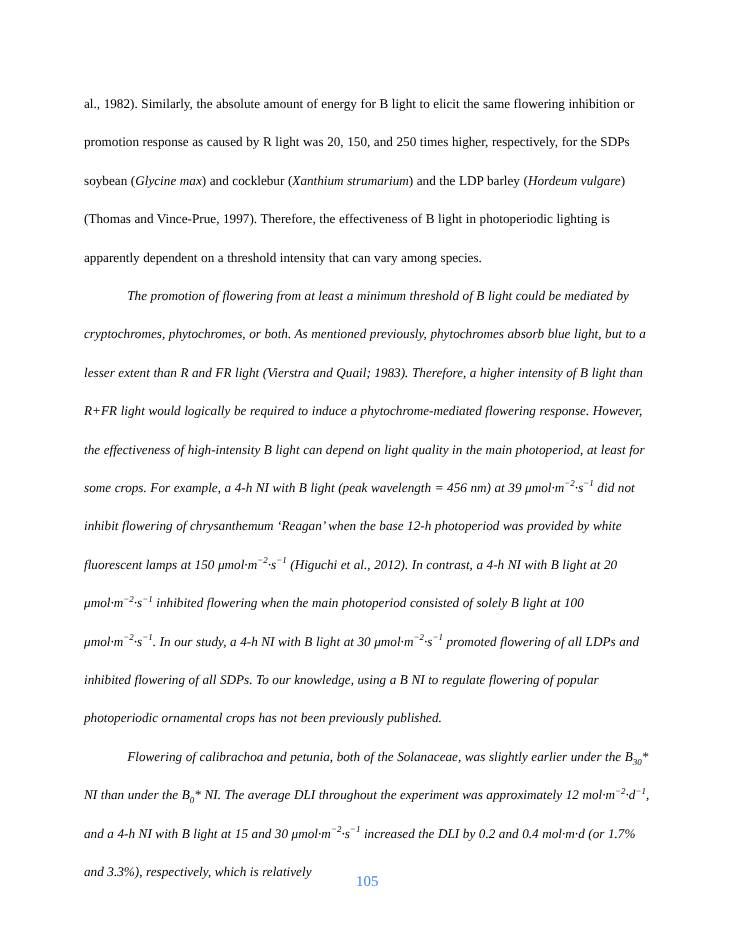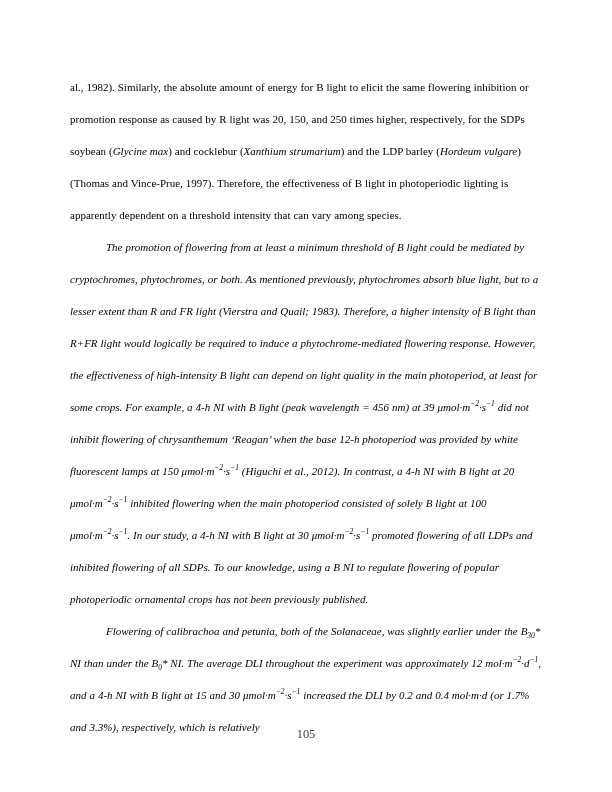--- a/index.html
+++ b/index.html
@@ -65,21 +65,21 @@
   }
 
   .page-number {
     position: absolute;
     left: 0;
     top: 727px;
     width: 612px;
     text-align: center;
     font-size: 12.4px;
     font-family: "Liberation Serif", "DejaVu Serif", serif;
-    color: #404040;
+    color: #3b82f6;
   }
 </style>
 </head>
 <body>
 
 <div class="page">
 
   <div class="text-block">
     <p class="para">al., 1982). Similarly, the absolute amount of energy for B light to elicit the same flowering inhibition or promotion response as caused by R light was 20, 150, and 250 times higher, respectively, for the SDPs soybean (<i>Glycine max</i>) and cocklebur (<i>Xanthium strumarium</i>) and the LDP barley (<i>Hordeum vulgare</i>) (Thomas and Vince-Prue, 1997). Therefore, the effectiveness of B light in photoperiodic lighting is apparently dependent on a threshold intensity that can vary among species.</p>
     <p class="para indented">The promotion of flowering from at least a minimum threshold of B light could be mediated by cryptochromes, phytochromes, or both. As mentioned previously, phytochromes absorb blue light, but to a lesser extent than R and FR light (Vierstra and Quail; 1983). Therefore, a higher intensity of B light than R+FR light would logically be required to induce a phytochrome-mediated flowering response. However, the effectiveness of high-intensity B light can depend on light quality in the main photoperiod, at least for some crops. For example, a 4-h NI with B light (peak wavelength = 456 nm) at 39 μmol·m<sup>−2</sup>·s<sup>−1</sup> did not inhibit flowering of chrysanthemum ‘Reagan’ when the base 12-h photoperiod was provided by white fluorescent lamps at 150 μmol·m<sup>−2</sup>·s<sup>−1</sup> (Higuchi et al., 2012). In contrast, a 4-h NI with B light at 20 μmol·m<sup>−2</sup>·s<sup>−1</sup> inhibited flowering when the main photoperiod consisted of solely B light at 100 μmol·m<sup>−2</sup>·s<sup>−1</sup>. In our study, a 4-h NI with B light at 30 μmol·m<sup>−2</sup>·s<sup>−1</sup> promoted flowering of all LDPs and inhibited flowering of all SDPs. To our knowledge, using a B NI to regulate flowering of popular photoperiodic ornamental crops has not been previously published.</p>

